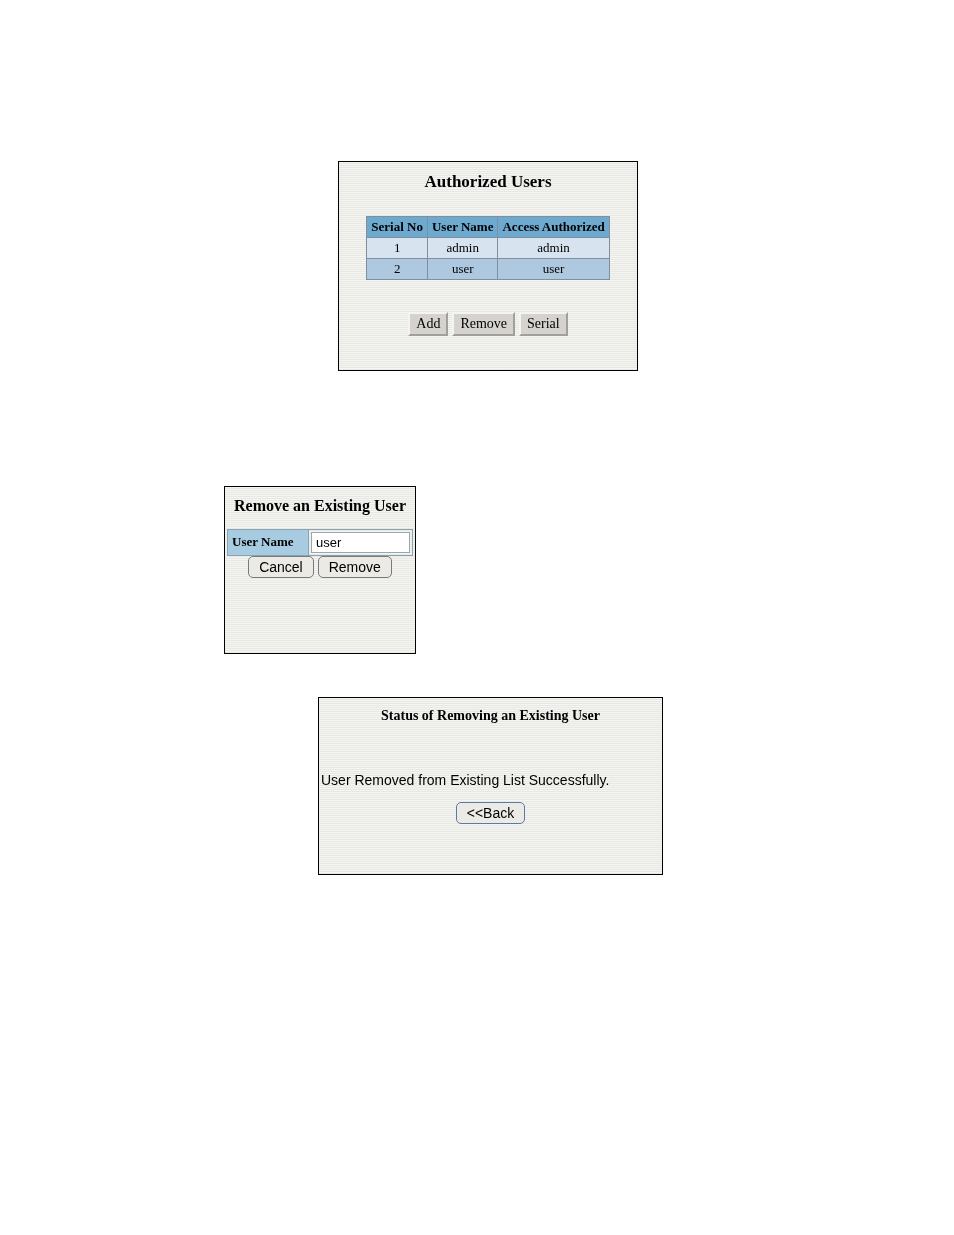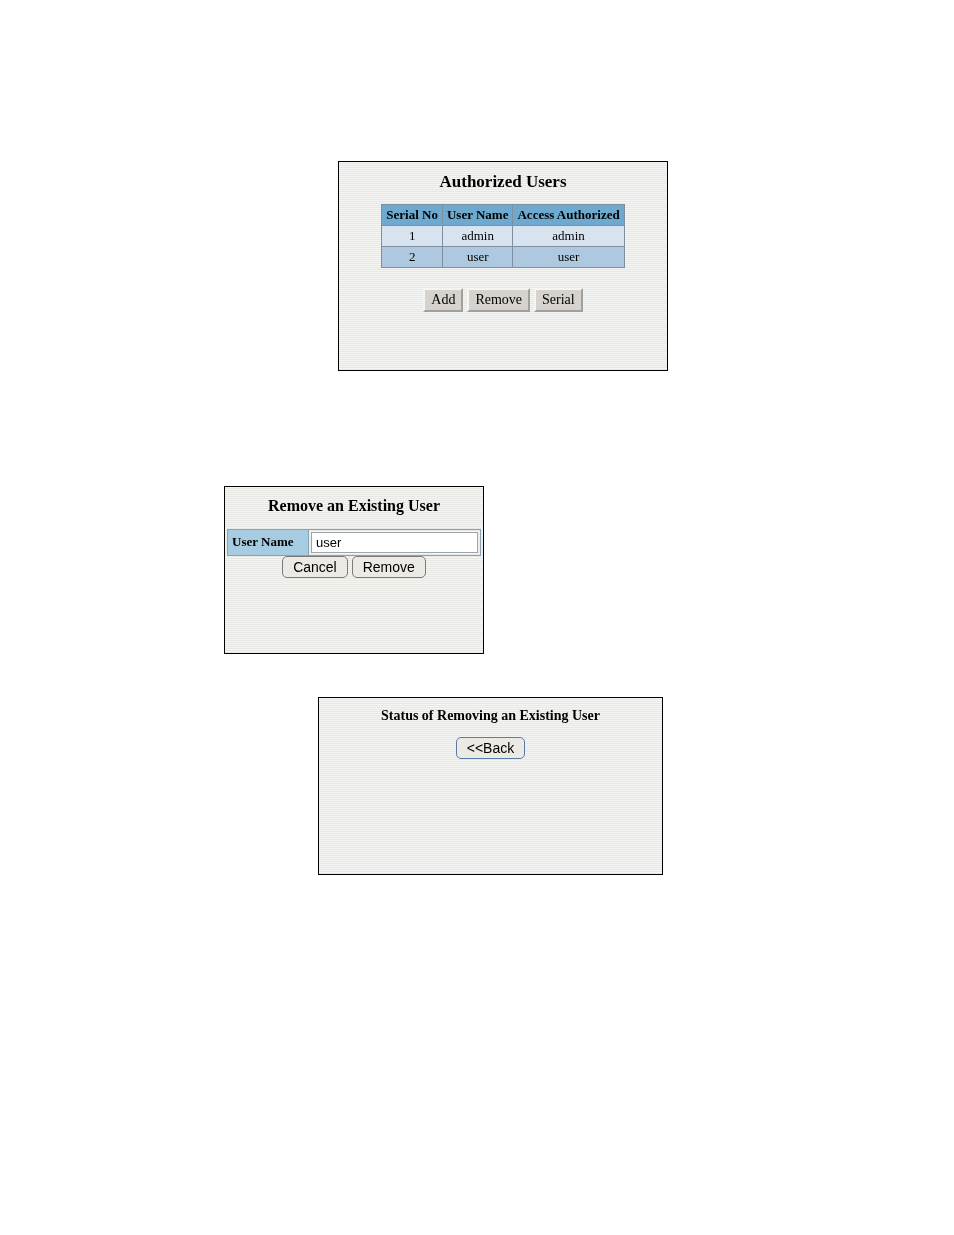--- a/index.html
+++ b/index.html
@@ -26,26 +26,26 @@
   .panel-title{
     text-align:center;
     font-weight:bold;
     font-size:17px;
     padding:10px 0 12px 0;
   }
   
   #authorized{
     left:338px;
     top:161px;
-    width:330px;
+    width:300px;
     height:210px;
   }
   #auth-table{
     border-collapse:collapse;
-    margin:0 auto;
+    margin:12px auto;
   }
   #auth-table th,
   #auth-table td{
     border:1px solid #7f8fa0;
     font-size:13px;
     text-align:center;
     padding:2px 4px;
   }
   #auth-table th{
     background:#6ea9cf;
@@ -63,21 +63,21 @@
     font-size:14px;
     background:#d6d3ce;
     border:2px outset #f4f4f0;
     padding:2px 6px;
     cursor:pointer;
   }
   
   #remove-user{
     left:224px;
     top:486px;
-    width:260px;
+    width:192px;
     height:168px;
   }
   #remove-user .panel-title{
     font-size:16px;
     padding:10px 0 10px 0;
   }
   .remove-row{
     display:flex;
     align-items:stretch;
     margin:4px 2px 0 2px;
@@ -131,21 +131,21 @@
     padding:10px 0 6px 0;
   }
   .status-msg{
     font-family:Arial,Helvetica,sans-serif;
     font-size:14px;
     text-align:left;
     padding:42px 2px 0 2px;
   }
   .status-btn-row{
     text-align:center;
-    margin-top:7px;
+    margin-top:14px;
   }
   .btn-back{
     font-family:Arial,Helvetica,sans-serif;
     font-size:14px;
     background:#eceae5;
     border:1px solid #5a7aa8;
     border-radius:5px;
     padding:2px 10px;
     cursor:pointer;
   }
@@ -192,16 +192,17 @@
     </div>
   </div>
   <div class="remove-btn-row">
     <button class="btn-rounded">Cancel</button>
     <button class="btn-rounded">Remove</button>
   </div>
 </div>
 
 <div id="status-panel" class="panel">
   <div class="panel-title">Status of Removing an Existing User</div>
+  <div class="status-msg">User Removed from Existing List Successfully.</div>
   <div class="status-btn-row">
     <button class="btn-back">&lt;&lt;Back</button>
   </div>
 </div>
 
 </body></html>

